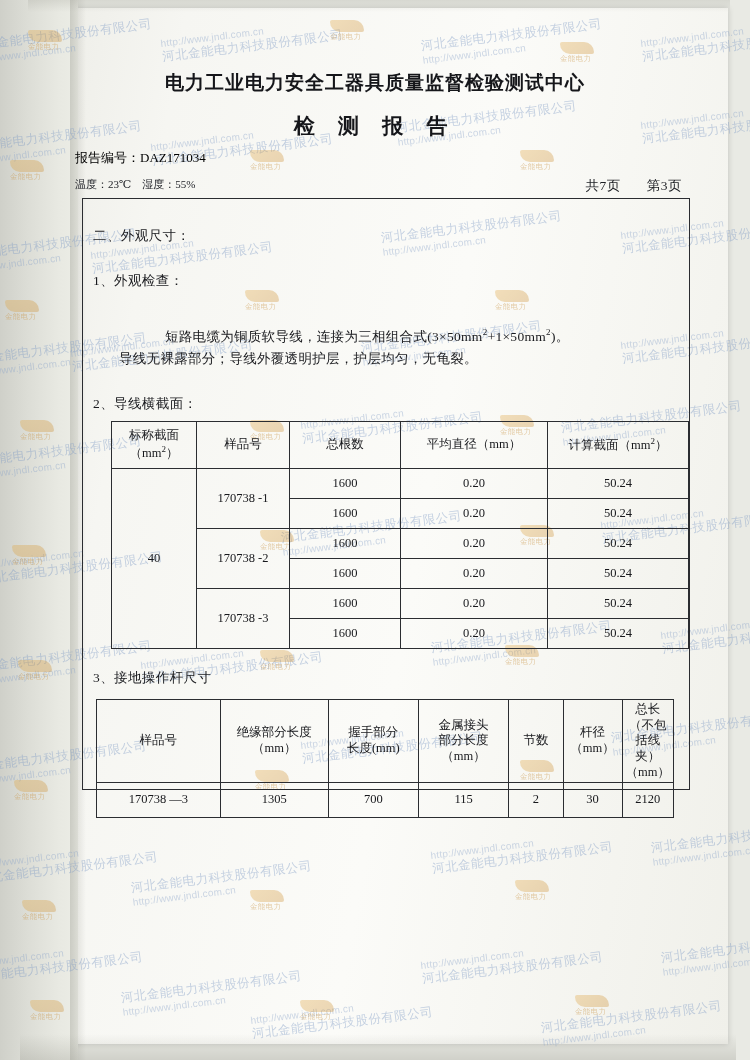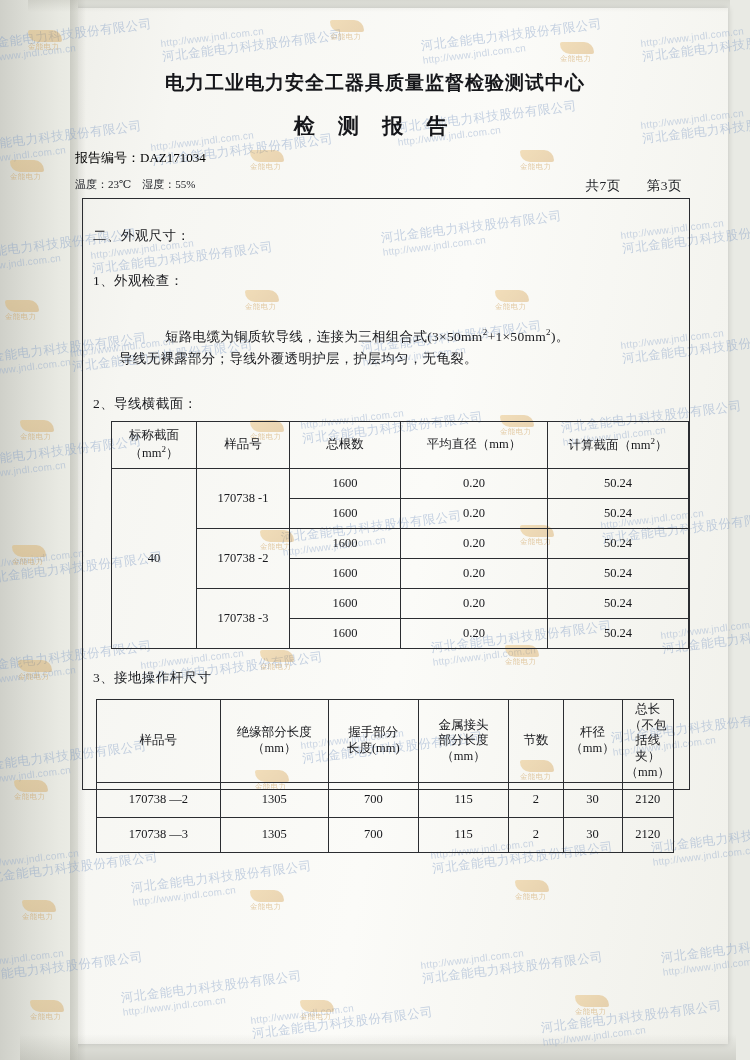--- a/index.html
+++ b/index.html
@@ -554,29 +554,20 @@
           <th style="width:102px;">绝缘部分长度<br>（mm）</th>
           <th style="width:84px;">握手部分<br>长度(mm)</th>
           <th style="width:84px;">金属接头<br>部分长度<br>（mm）</th>
           <th style="width:48px;">节数</th>
           <th style="width:52px;">杆径<br>（mm）</th>
           <th>总长（不包<br>括线夹）<br>（mm）</th>
         </tr>
       </thead>
       <tbody id="t2-body">
           <tr>
-            <td style="height: 30px;">170738 —2</td>
-            <td style="height: 30px;">1305</td>
-            <td style="height: 30px;">700</td>
-            <td style="height: 30px;">115</td>
-            <td style="height: 30px;">2</td>
-            <td style="height: 30px;">30</td>
-            <td style="height: 30px;">2120</td>
-          </tr>
-          <tr>
             <td style="height: 30px;">170738 —3</td>
             <td style="height: 30px;">1305</td>
             <td style="height: 30px;">700</td>
             <td style="height: 30px;">115</td>
             <td style="height: 30px;">2</td>
             <td style="height: 30px;">30</td>
             <td style="height: 30px;">2120</td>
           </tr>
         </tbody>
     </table>

